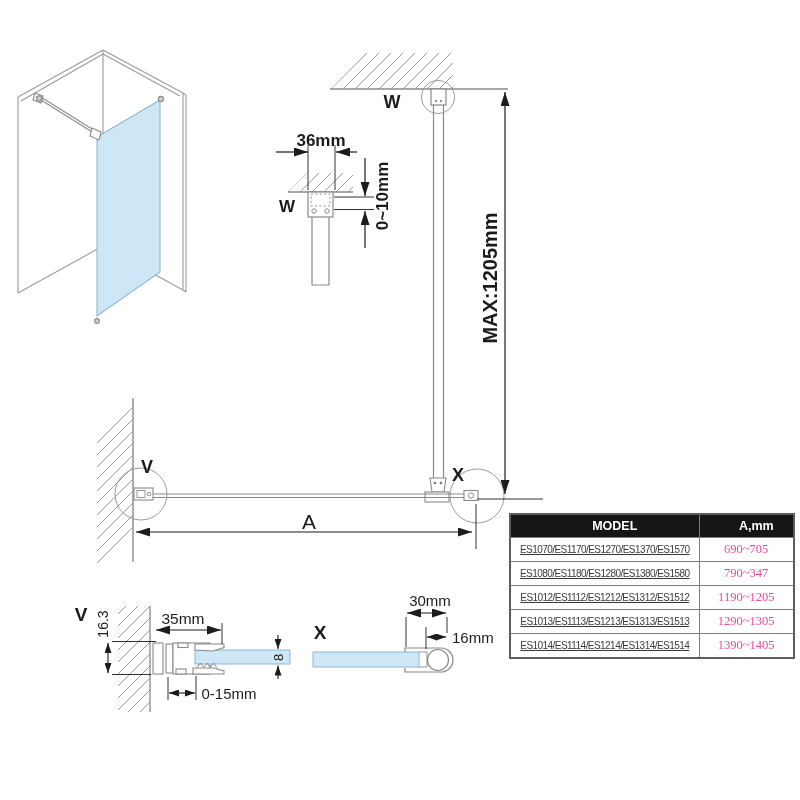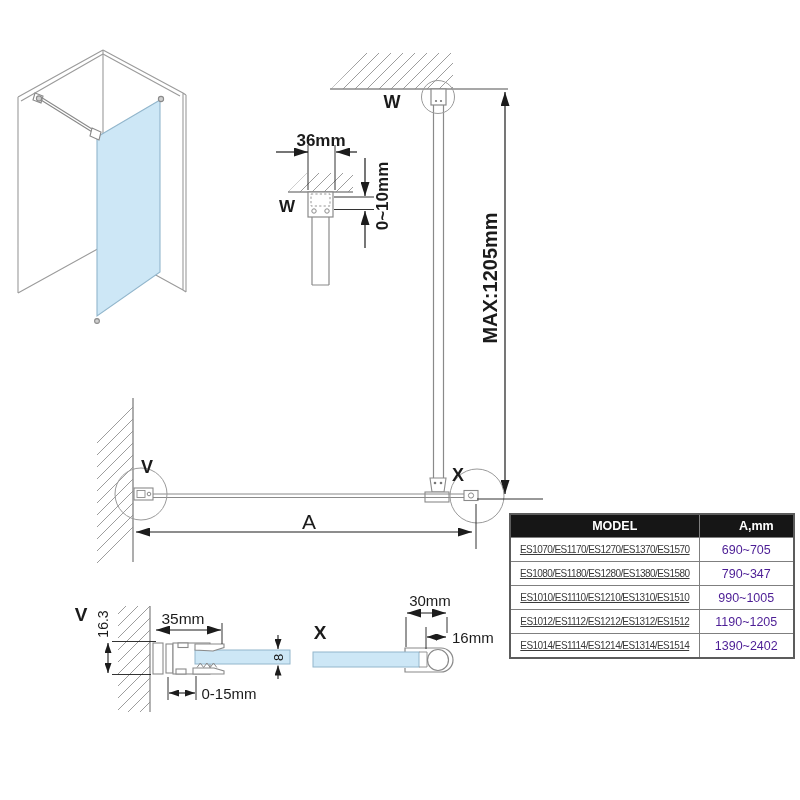--- a/index.html
+++ b/index.html
@@ -8,21 +8,21 @@
   svg{position:absolute;left:0;top:0;}
   svg text{font-family:"Liberation Sans",sans-serif;fill:#1b1b1b;}
 
   .model-table{position:absolute;left:509px;top:513px;width:284px;
                border-collapse:collapse;table-layout:fixed;}
   .model-table th,.model-table td{border:1px solid #7f7f7f;padding:0;height:23px;
                text-align:center;vertical-align:middle;white-space:nowrap;overflow:hidden;}
   .model-table{border:2px solid #5c5c5c;}
   .model-table th{background:#161616;color:#ffffff;font-size:12.5px;font-weight:bold;height:22px;padding-left:20px;}
   .model-table td.model{font-size:10px;letter-spacing:-0.55px;color:#3a3a3a;text-decoration:underline;}
-  .model-table td.amm{font-size:12.5px;color:#4c1d95;}
+  .model-table td.amm{font-size:12.5px;color:#ec4899;font-family:Liberation Serif, serif;}
   col.c-model{width:189px;} col.c-amm{width:95px;}
 </style>
 </head>
 <body>
 
 <div class="canvas">
 
 <svg width="800" height="800" viewBox="0 0 800 800">
   <defs>
     <pattern id="hatch" width="12" height="12" patternUnits="userSpaceOnUse">
@@ -195,27 +195,27 @@
   <tbody>
     <tr>
       <td class="model">ES1070/ES1170/ES1270/ES1370/ES1570</td>
       <td class="amm">690~705</td>
     </tr>
     <tr>
       <td class="model">ES1080/ES1180/ES1280/ES1380/ES1580</td>
       <td class="amm">790~347</td>
     </tr>
     <tr>
-      <td class="model">ES1010/ES1110/ES1210/ES1310/ES1510</td>
-      <td class="amm">990~1005</td>
-    </tr>
-    <tr>
       <td class="model">ES1012/ES1112/ES1212/ES1312/ES1512</td>
       <td class="amm">1190~1205</td>
     </tr>
     <tr>
+      <td class="model">ES1013/ES1113/ES1213/ES1313/ES1513</td>
+      <td class="amm">1290~1305</td>
+    </tr>
+    <tr>
       <td class="model">ES1014/ES1114/ES1214/ES1314/ES1514</td>
-      <td class="amm">1390~2402</td>
+      <td class="amm">1390~1405</td>
     </tr>
   </tbody>
 </table>
 
 </div>
 
 </body></html>

